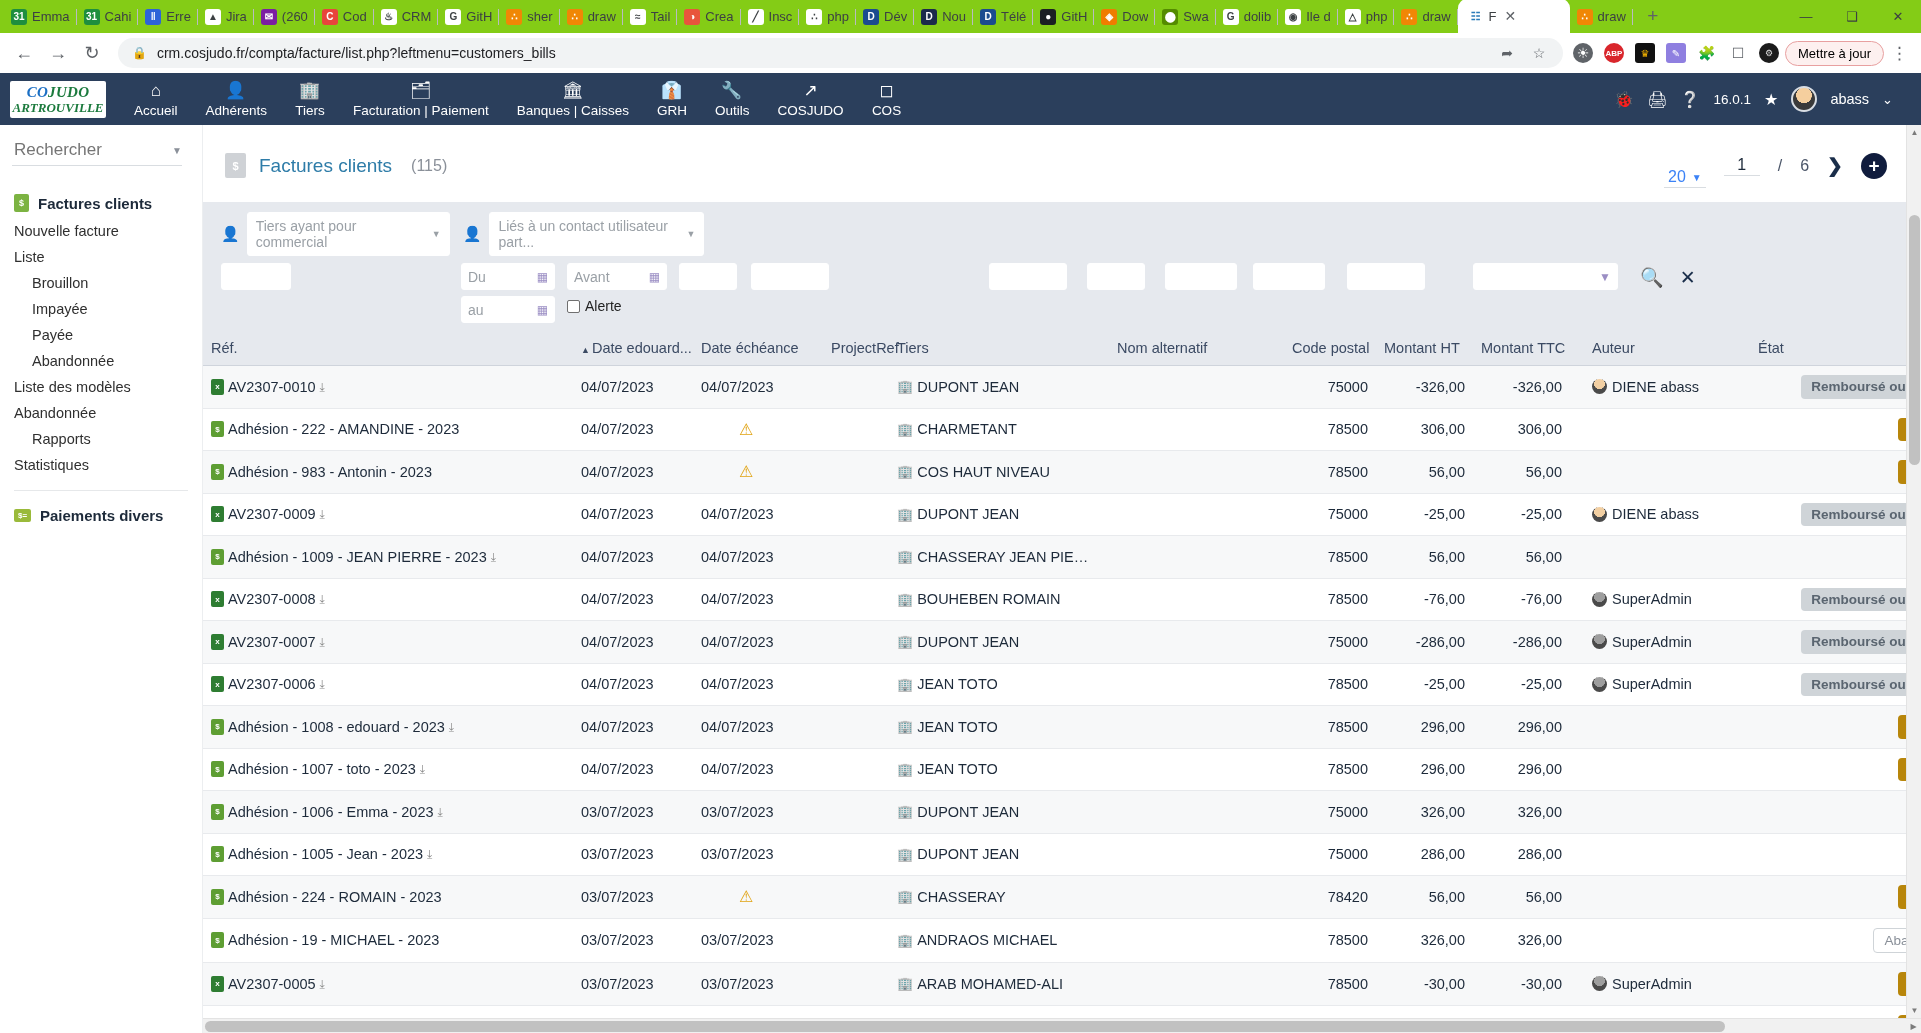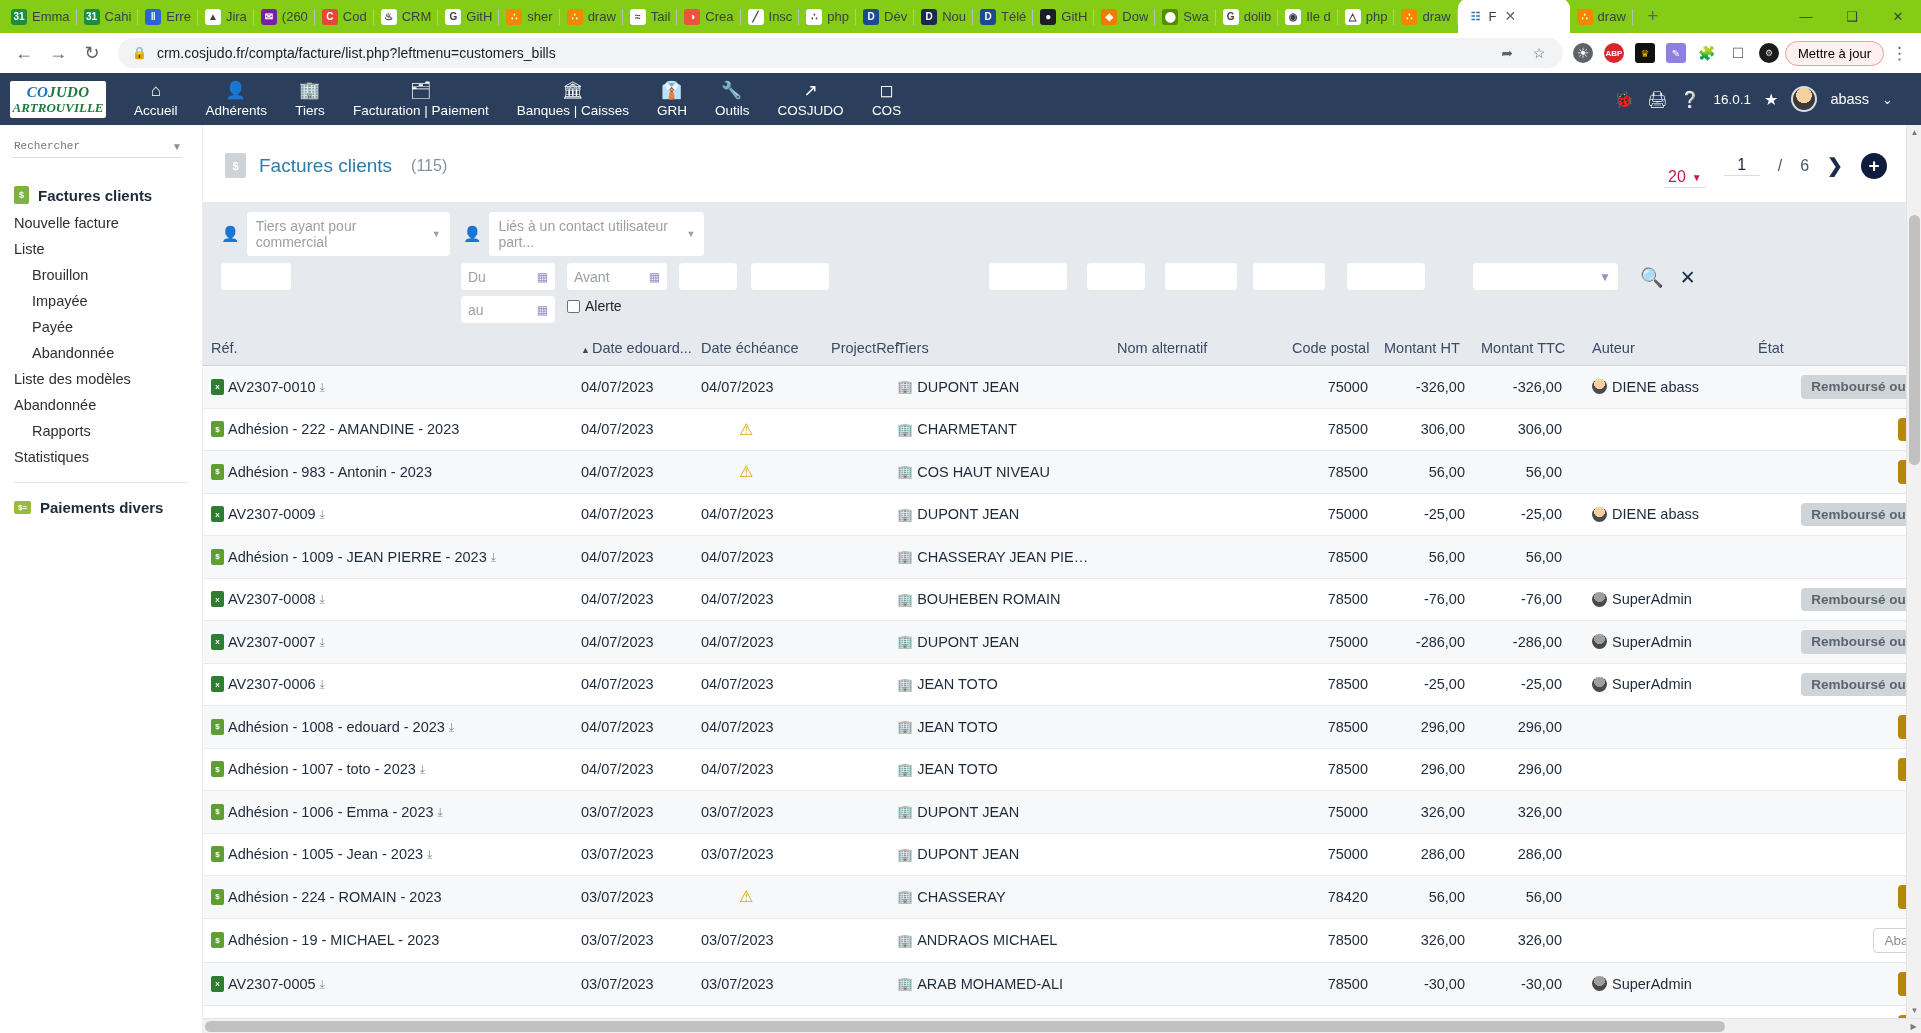--- a/index.html
+++ b/index.html
@@ -119,22 +119,22 @@
 
   .sidebar {
     width:203px; flex:0 0 203px; background:#fff; padding:14px 0 0 0;
     border-right:1px solid #eceef0;
   }
   .searchbox {
     margin:0 20px 22px 12px; border-bottom:1px solid #d9dde1;
     display:flex; align-items:center; padding-bottom:4px;
   }
   .searchbox input {
-    border:0; outline:0; font-size:11px; color:#6d28d9; width:100%;
-    font-family:Liberation Mono, monospace; background:transparent;
+    border:0; outline:0; font-size:17px; color:#6d28d9; width:100%;
+    font-family:Liberation Sans, sans-serif; background:transparent;
   }
   .searchbox .caret { color:#8a9099; font-size:10px; }
   .side-head {
     display:flex; align-items:center; gap:9px; padding:6px 10px 6px 14px;
     font-weight:bold; font-size:15px; color:#1d2a3a;
   }
   .doc-ic {
     width:15px; height:18px; background:#7cb342; border-radius:2px;
     display:inline-flex; align-items:center; justify-content:center;
     color:#fff; font-size:9px; font-weight:bold; flex:0 0 15px;
@@ -155,21 +155,21 @@
   }
   .ph-ic {
     width:21px; height:25px; background:#cfd2d6; border-radius:2px;
     display:flex; align-items:center; justify-content:center; color:#fff;
     font-size:11px; font-weight:bold;
   }
   .ph-title { color:#2e7ca8; font-size:19px; }
   .ph-count { color:#8a9099; font-size:16px; margin-left:6px;}
   .ph-right { margin-left:auto; display:flex; align-items:center; gap:18px; padding-right:10px;}
   .sel-wrap { display:flex; align-items:center; gap:6px; border-bottom:1px solid #d9dde1; padding:1px 4px;}
-  .sel-wrap span { font-size:16px; color:#be185d;margin-top:24px;}
+  .sel-wrap span { font-size:16px; color:#3b82f6;margin-top:24px;}
   .page-in {
     width:36px; text-align:center; font-size:16px; color:#1d2a3a;
     border:0; border-bottom:1px solid #d9dde1; outline:0; background:transparent;
     font-family:"Liberation Sans", sans-serif;
   }
   .page-tot { font-size:16px; color:#4a5568; }
   .chev-next { font-size:19px; color:#1a2e4a; font-weight:bold; }
   .addbtn {
     width:26px; height:26px; border-radius:50%; background:#101c3d; color:#fff;
     display:flex; align-items:center; justify-content:center; font-size:19px;

